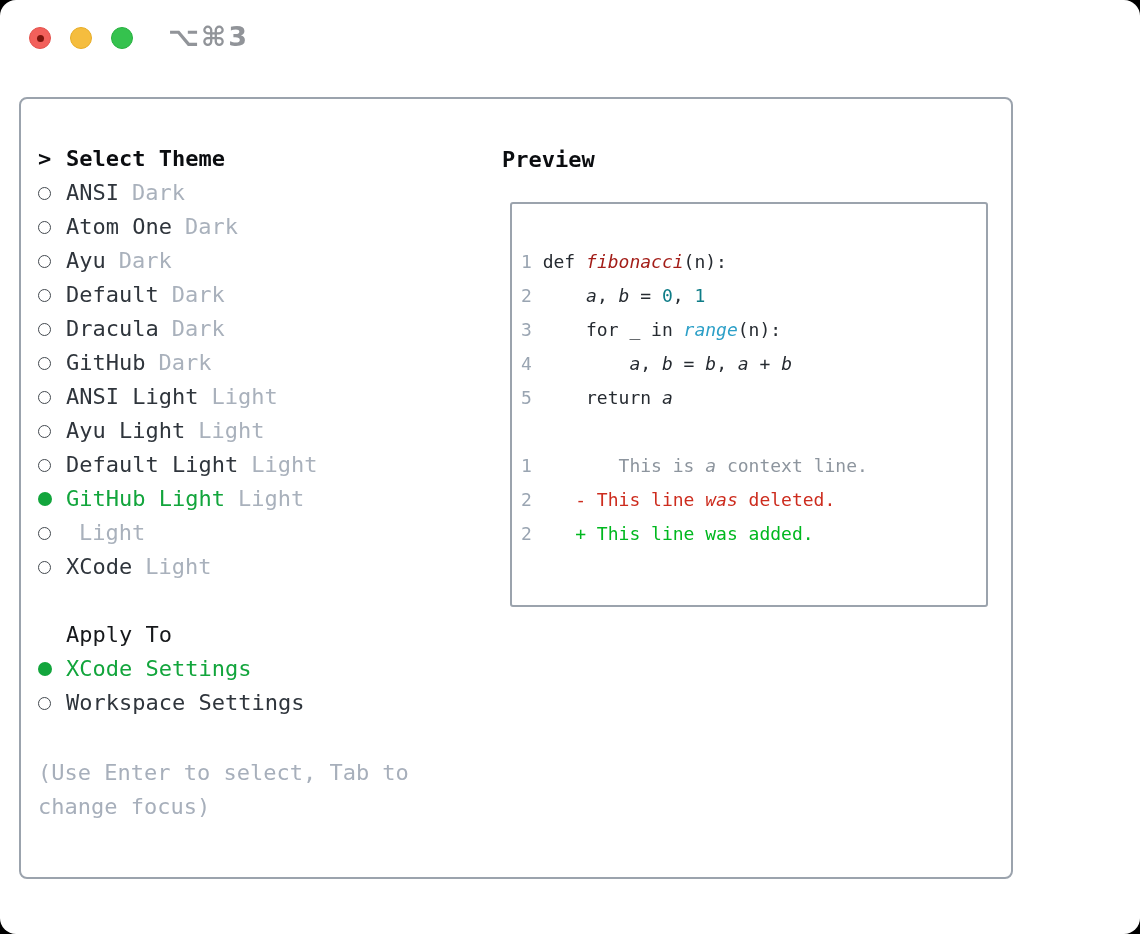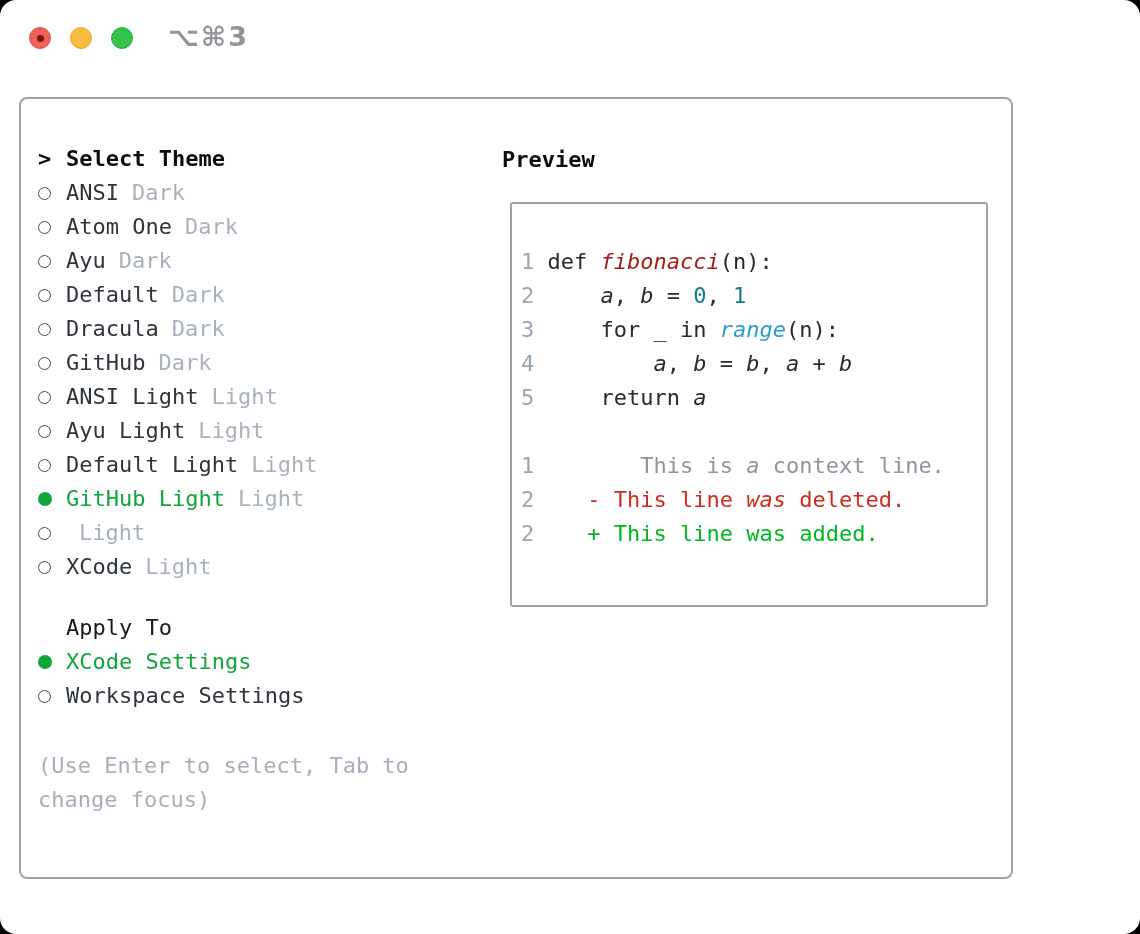--- a/index.html
+++ b/index.html
@@ -31,32 +31,32 @@
   .row{display:flex;align-items:center;height:34px;white-space:pre;}
   .marker{width:28px;display:flex;align-items:center;flex:0 0 28px;}
   .arrow{font-weight:bold;color:#0b0d10;}
   .hdr{font-weight:bold;color:#0b0d10;}
   .hdr2{color:#16181b;}
   .radio{width:13px;height:13px;border:1.5px solid #43494f;border-radius:50%;box-sizing:border-box;}
   .radio.sel{background:#12a53c;border:none;width:14px;height:14px;}
   .name{color:#2f353c;}
   .name.sel-name{color:#12a53c;}
   .tag{color:#a9b1bc;margin-left:13px;}
-  .apply-hdr{margin-top:27px;}
+  .apply-hdr{margin-top:34px;}
   .help{margin-top:36px;width:402px;color:#a7afbb;white-space:normal;}
   
   .preview-title{
     position:absolute;left:481px;top:43px;height:34px;display:flex;align-items:center;
     font-size:22px;font-weight:bold;color:#0b0d10;
   }
   .preview-box{
     position:absolute;left:489px;top:103px;width:478px;height:405px;
     border:2px solid #9ba3ad;border-radius:3px;box-sizing:border-box;background:#fff;
   }
-  .code{padding:41px 0 0 9px;font-size:22px;line-height:34px;}
+  .code{padding:41px 0 0 9px;font-size:18px;line-height:34px;}
   .cl{white-space:pre;min-height:34px;}
   .s-ln{color:#9aa5b2;}
   .s-plain{color:#262b31;}
   .s-func{color:#a31d18;font-style:italic;}
   .s-num{color:#0e7c87;}
   .s-call{color:#2b9fc7;font-style:italic;}
   .s-var{color:#262b31;font-style:italic;}
   .s-ctx{color:#8d959e;}
   .s-ctxi{color:#8d959e;font-style:italic;}
   .s-del{color:#cd2c1e;}

